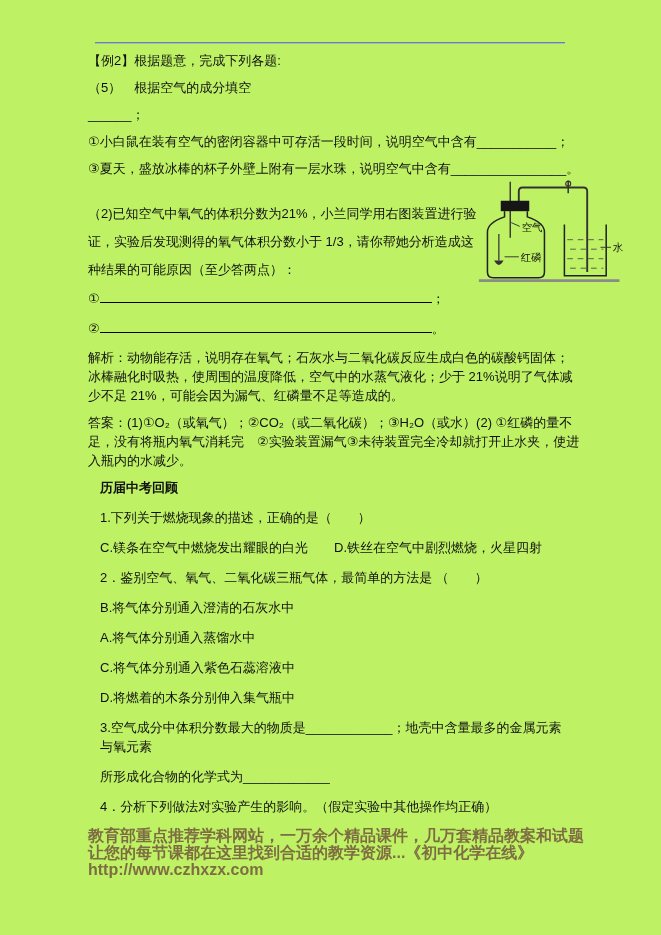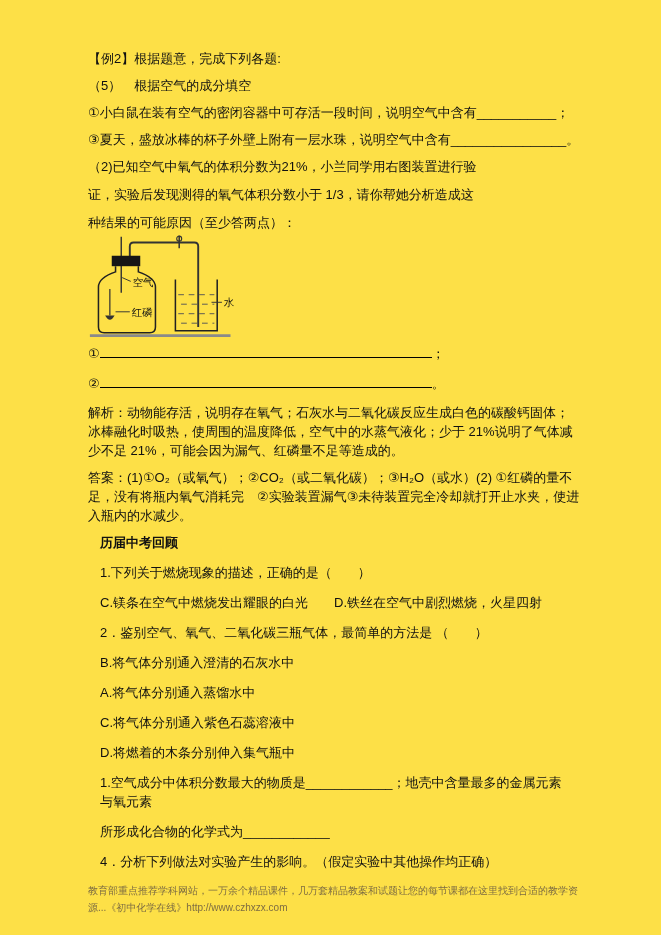--- a/index.html
+++ b/index.html
@@ -1,19 +1,19 @@
 <!DOCTYPE html>
 <html><head>
 <meta charset="utf-8">
 <style>
   html,body{margin:0;padding:0;background:#fff;}
   .page{
     position:relative;
     width:661px;height:935px;
-    background:#fde047;
+    background:#bef264;
     font-family:"Liberation Sans","DejaVu Sans",sans-serif;
     color:#111;
     display:flex;flex-direction:column;
     overflow:hidden;
   }
   
   .banner{
     position:relative;
     width:470px;height:53px;
     margin:42px auto 0 95px;
@@ -32,53 +32,55 @@
     background:#5d6b77;filter:blur(2.5px);opacity:.6;border-radius:4px;
   }
   
   .content{
     width:492px;
     margin:7px 0 0 88px;
     font-size:13px;
   }
   .content p{margin:0 0 8px;line-height:19px;}
   .indent{margin-left:52px;}
-  .exp-row{display:flex;justify-content:space-between;align-items:flex-start;flex-direction:column;}
+  .exp-row{display:flex;justify-content:space-between;align-items:flex-end;}
   .exp-text p{white-space:nowrap;margin:0 0 9px;line-height:19px;}
   .diagram{flex-shrink:0;margin-top:-6px;}
   .blank-line p{margin:0 0 10px;}
   .ul{display:inline-block;border-bottom:1px solid #000;height:14px;vertical-align:baseline;}
   .ul-long{width:332px;}
   .wrapped{line-height:27px;margin:0 0 5px;}
   .review-heading{font-weight:bold;margin:10px 0 12px;}
   .review p{margin:0 12px 11px;line-height:19px;}
   
   .footer{
-    margin:auto 0 36px 88px;
+    margin:auto 0 57px 88px;
     width:505px;
-    font-size:10px;line-height:17px;
+    font-size:16px;line-height:17px;
     color:#7e6d42;
+    font-weight:bold;
   }
   .footer .url{color:#7e6d42;text-decoration:none;}
   svg text{font-family:"Liberation Sans","DejaVu Sans",sans-serif;font-size:11px;fill:#111;}
 </style>
 </head>
 <body>
 
 <div class="page">
 
   <div class="banner">
     
     
   </div>
 
   <div class="content">
 
     <p>【例2】根据题意，完成下列各题:</p>
     <p>（5）　根据空气的成分填空</p>
+    <p class="indent">______；</p>
     <p>①小白鼠在装有空气的密闭容器中可存活一段时间，说明空气中含有___________；</p>
     <p>③夏天，盛放冰棒的杯子外壁上附有一层水珠，说明空气中含有________________。</p>
 
     <div class="exp-row">
       <div class="exp-text">
         <p>（2)已知空气中氧气的体积分数为21%，小兰同学用右图装置进行验</p>
         <p>证，实验后发现测得的氧气体积分数小于 1/3，请你帮她分析造成这</p>
         <p>种结果的可能原因（至少答两点）：</p>
       </div>
       <svg class="diagram" width="152" height="108" viewBox="0 0 160 112" xmlns="http://www.w3.org/2000/svg">
@@ -135,21 +137,21 @@
 
     <div class="review">
       <p class="review-heading">历届中考回顾</p>
       <p>1.下列关于燃烧现象的描述，正确的是（　　）</p>
       <p>C.镁条在空气中燃烧发出耀眼的白光　　D.铁丝在空气中剧烈燃烧，火星四射</p>
       <p>2．鉴别空气、氧气、二氧化碳三瓶气体，最简单的方法是 （　　）</p>
       <p>B.将气体分别通入澄清的石灰水中</p>
       <p>A.将气体分别通入蒸馏水中</p>
       <p>C.将气体分别通入紫色石蕊溶液中</p>
       <p>D.将燃着的木条分别伸入集气瓶中</p>
-      <p>1.空气成分中体积分数最大的物质是____________；地壳中含量最多的金属元素与氧元素</p>
+      <p>3.空气成分中体积分数最大的物质是____________；地壳中含量最多的金属元素与氧元素</p>
       <p>所形成化合物的化学式为____________</p>
       <p>4．分析下列做法对实验产生的影响。（假定实验中其他操作均正确）</p>
     </div>
 
   </div>
 
   <div class="footer">
     <span>教育部重点推荐学科网站，一万余个精品课件，几万套精品教案和试题让您的每节课都在这里找到合适的教学资源...《初中化学在线》</span><a class="url">http://www.czhxzx.com</a>
   </div>
 

